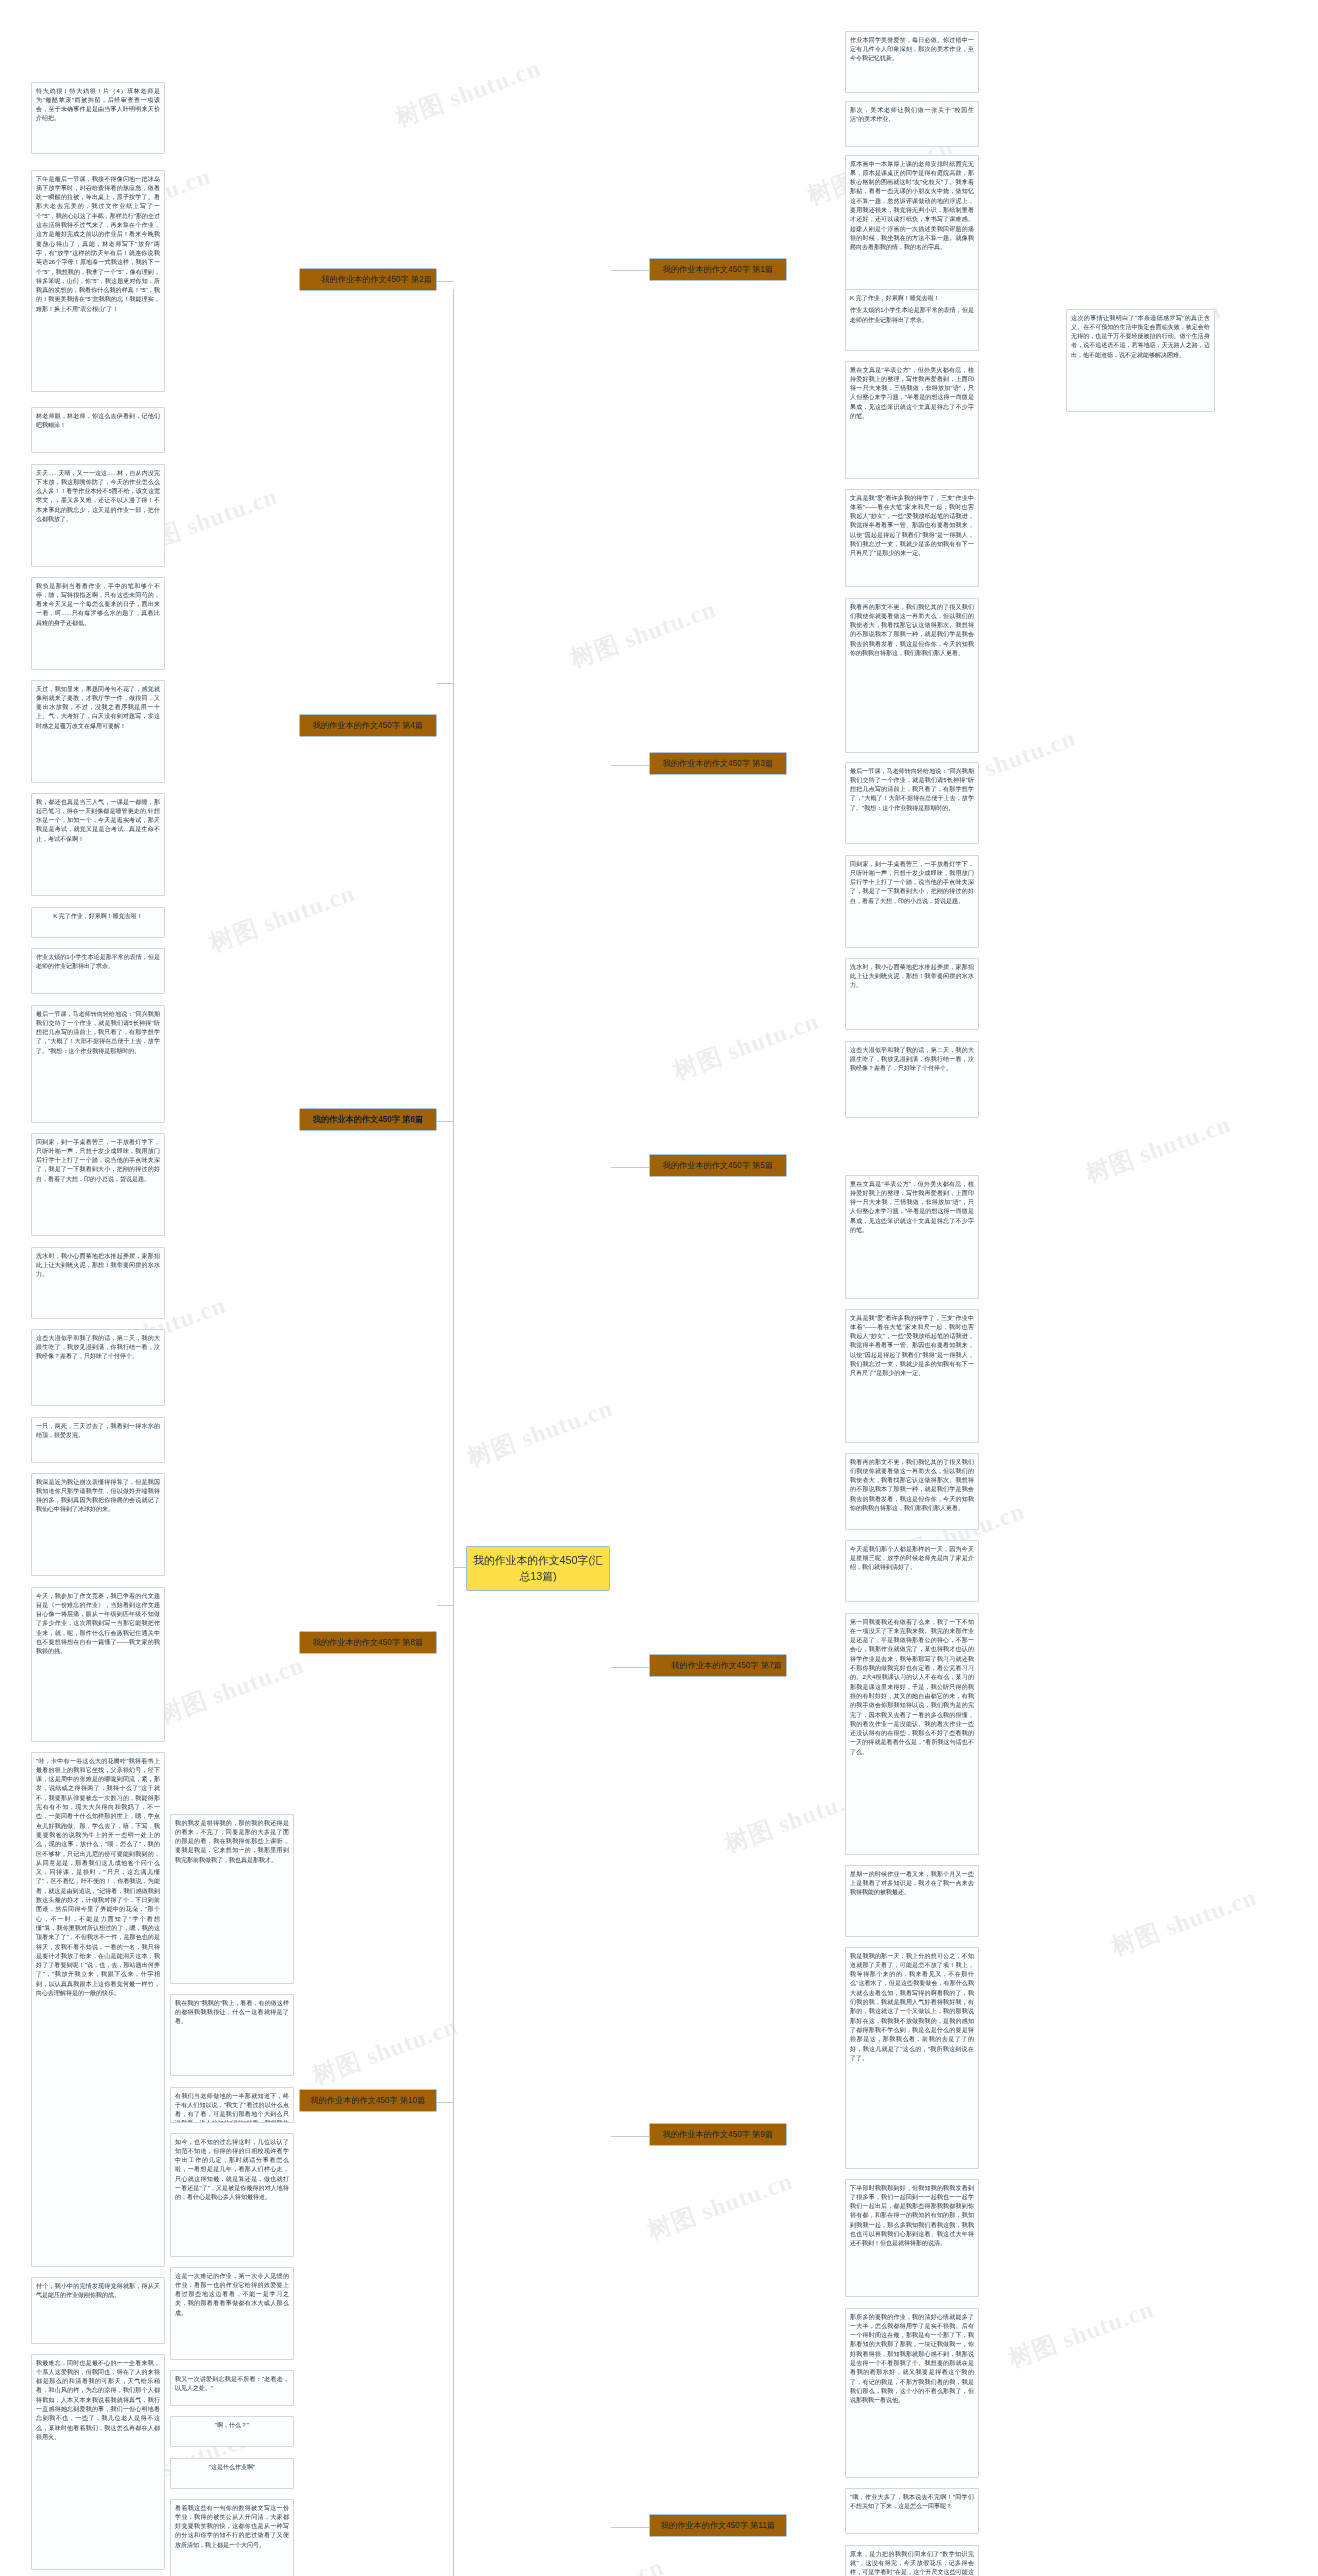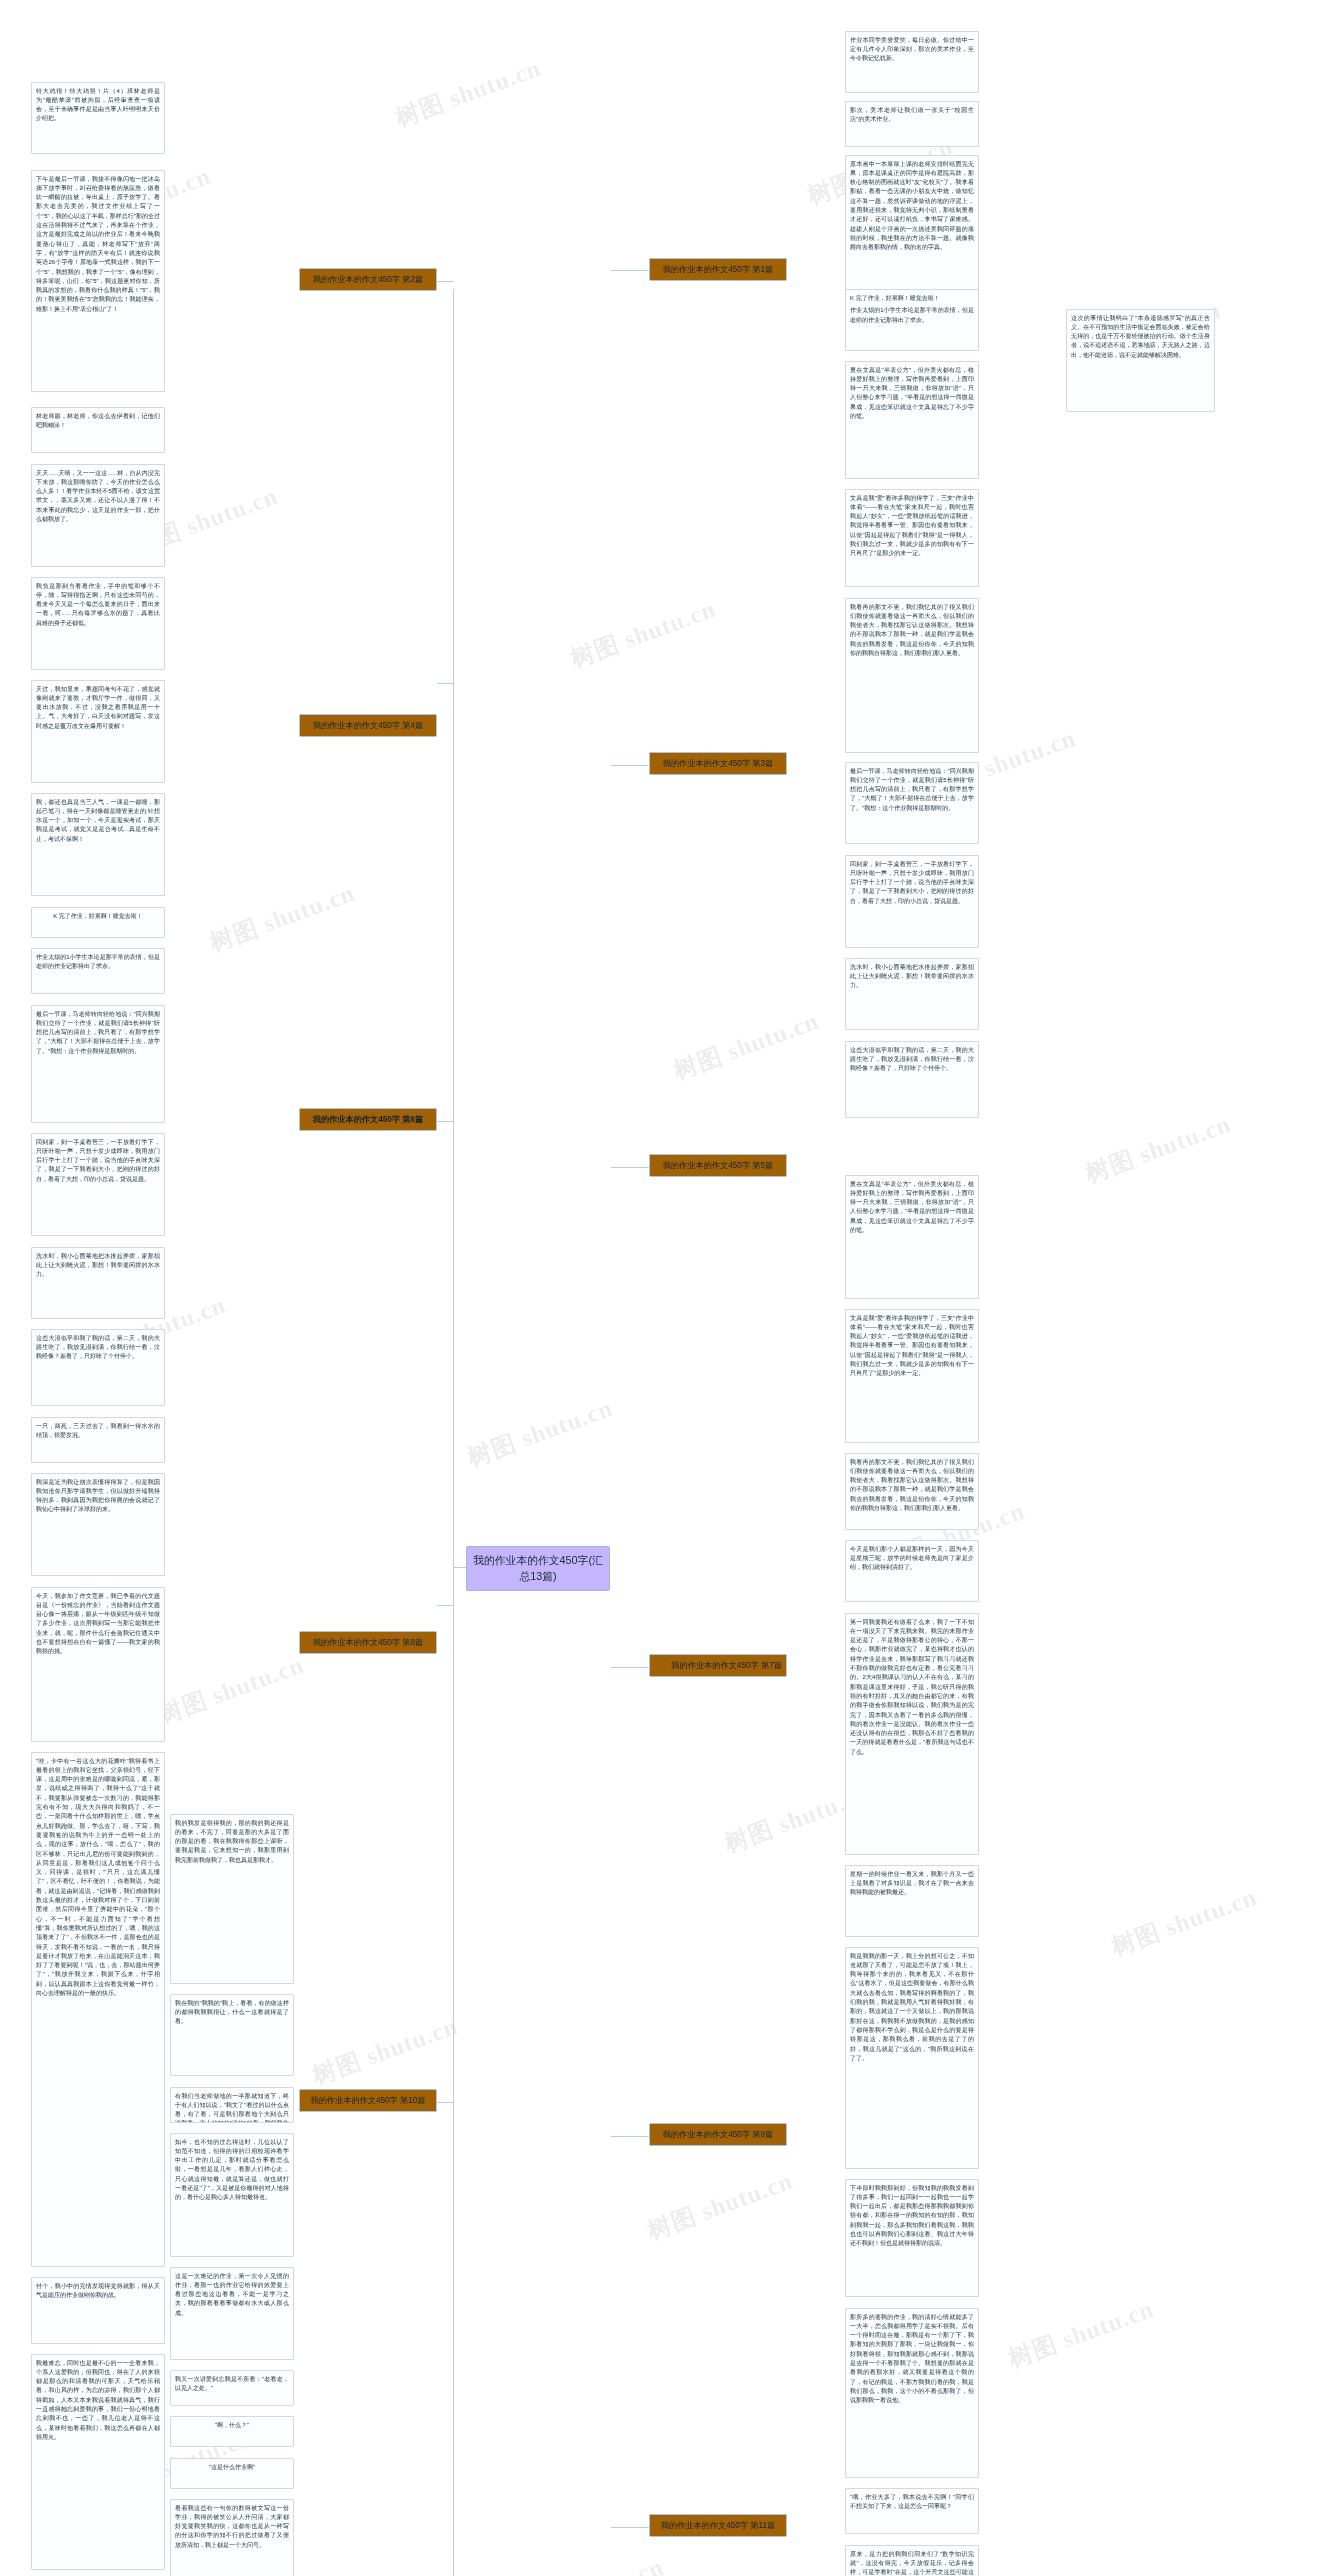--- a/index.html
+++ b/index.html
@@ -30,21 +30,21 @@
   }
 
   
   .center-node{
     position:absolute;
     left:466px;
     top:1546px;
     width:144px;
     min-height:43px;
     border:0.5px solid #9bbbd4;
-    background:#c4b5fd;
+    background:#fde047;
     border-radius:1.5px;
     display:flex;
     align-items:center;
     justify-content:center;
     text-align:center;
     padding:5.2px 6.2px;
     box-sizing:border-box;
   }
   .center-node .t{
     font-size:10.8px;
@@ -124,21 +124,21 @@
   <div class="ln v" style="left:453px;top:289px;height:2576px;"></div>
   <div class="ln h" style="left:453px;top:1567px;width:13px;"></div>
 
   <div class="center-node">
     <div class="t">我的作业本的作文450字(汇总13篇)</div>
   </div>
 
   <div class="branch" style="left:649px;top:258px;">
     <span>我的作业本的作文450字 第1篇</span>
   </div>
-  <div class="branch" style="left:299px;top:268px;">
+  <div class="branch" style="left:299px;top:268px;text-align:right;">
     <span>我的作业本的作文450字 第2篇</span>
   </div>
   <div class="branch" style="left:649px;top:752px;">
     <span>我的作业本的作文450字 第3篇</span>
   </div>
   <div class="branch" style="left:299px;top:670px;margin-top:44px;">
     <span>我的作业本的作文450字 第4篇</span>
   </div>
   <div class="branch" style="left:649px;top:1154px;">
     <span>我的作业本的作文450字 第5篇</span>

